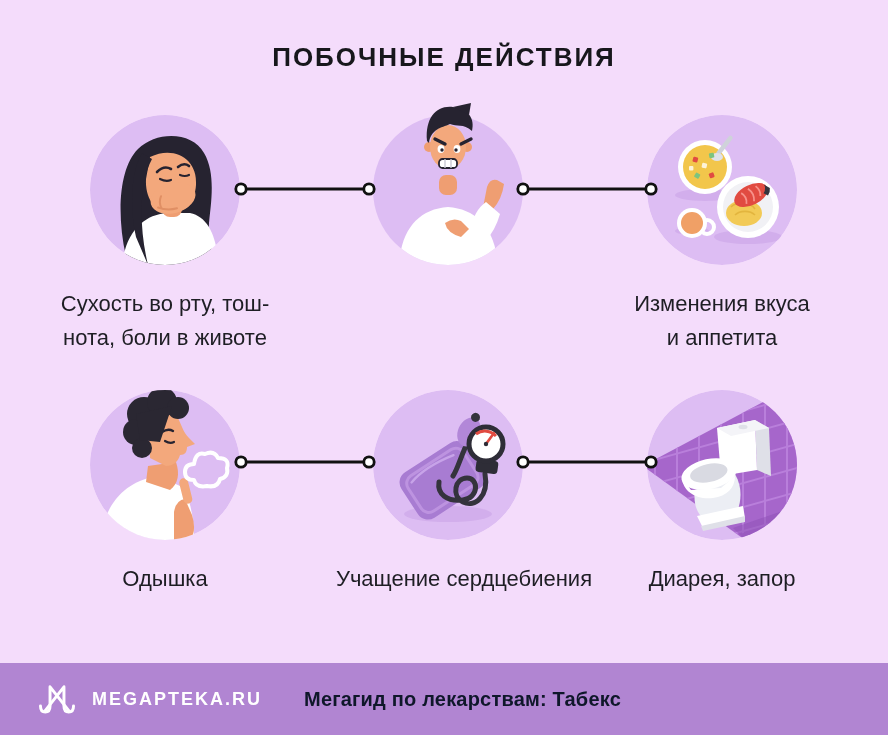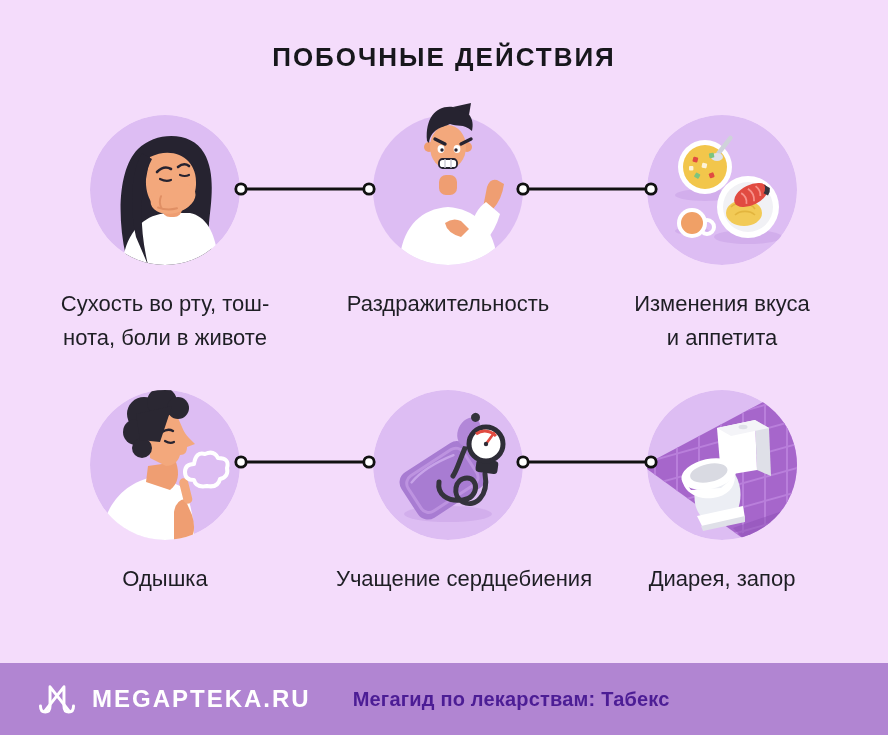--- a/index.html
+++ b/index.html
@@ -20,22 +20,22 @@
 
   .label{position:absolute;width:340px;text-align:center;color:#1e1e24;
     font-size:22px;font-weight:500;line-height:34px;}
   .lab-0{left:-5px;top:287px;} .lab-1{left:278px;top:287px;} .lab-2{left:552px;top:287px;}
   .lab-3{left:-5px;top:562px;} .lab-4{left:294px;top:562px;} .lab-5{left:552px;top:562px;}
   .label-line{display:block;}
 
   .footer{position:absolute;left:0;bottom:0;width:888px;height:72px;background:#b185d2;
     display:flex;align-items:center;}
   .footer .logo{margin-left:36px;flex:0 0 auto;}
-  .brand{color:#fff;font-weight:700;font-size:24px;letter-spacing:2px;margin-left:14px;}
-  .tagline{color:#4c1d95;font-weight:700;font-size:20px;margin-left:42px;letter-spacing:.2px;}
+  .brand{color:#fff;font-weight:700;font-size:18px;letter-spacing:2px;margin-left:14px;}
+  .tagline{color:#0f172a;font-weight:700;font-size:20px;margin-left:42px;letter-spacing:.2px;}
 </style>
 </head>
 <body>
 
 <div id="canvas">
 
   <div class="title">ПОБОЧНЫЕ ДЕЙСТВИЯ</div>
 
   <div class="circle-slot pos-0">
     <svg width="150" height="170" viewBox="0 0 150 170">
@@ -251,24 +251,20 @@
   <svg class="connector con-3" viewBox="0 0 144 18">
     <line x1="12" y1="9" x2="132" y2="9" stroke="#111" stroke-width="2.8"></line>
     <circle cx="8" cy="9" r="5.2" fill="#fff" stroke="#111" stroke-width="2.8"></circle>
     <circle cx="136" cy="9" r="5.2" fill="#fff" stroke="#111" stroke-width="2.8"></circle>
   </svg>
 
   <div class="label lab-0">
     <span class="label-line">Сухость во рту, тош-</span>
     <span class="label-line">нота, боли в животе</span>
   </div>
-  <div class="label lab-1">
-    <span class="label-line">Раздражительность</span>
-    <span class="label-line"></span>
-  </div>
   <div class="label lab-2">
     <span class="label-line">Изменения вкуса</span>
     <span class="label-line">и аппетита</span>
   </div>
   <div class="label lab-3">
     <span class="label-line">Одышка</span>
     <span class="label-line"></span>
   </div>
   <div class="label lab-4">
     <span class="label-line">Учащение сердцебиения</span>

